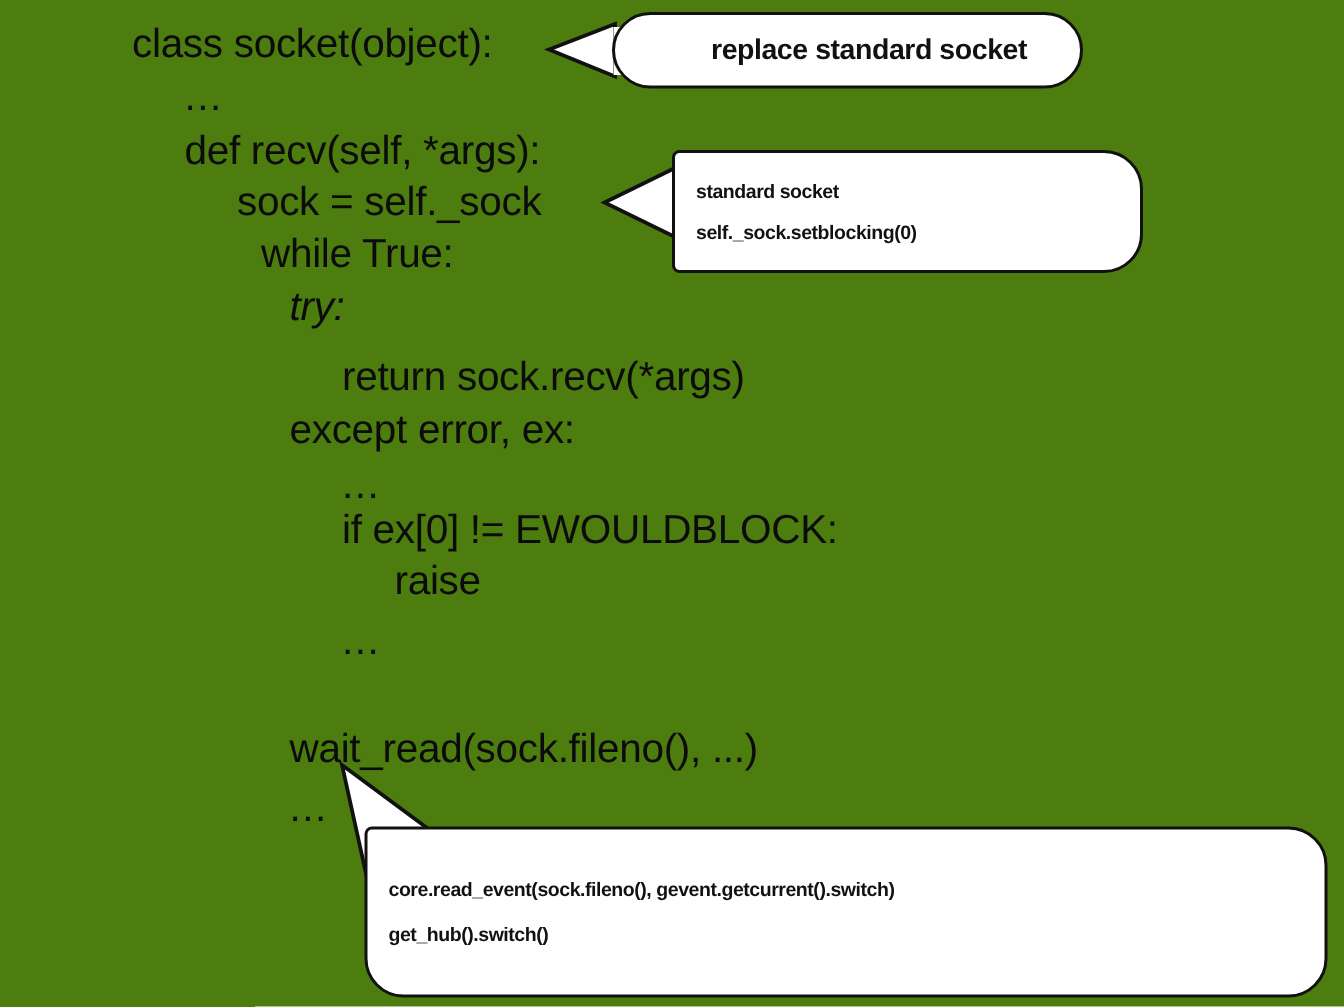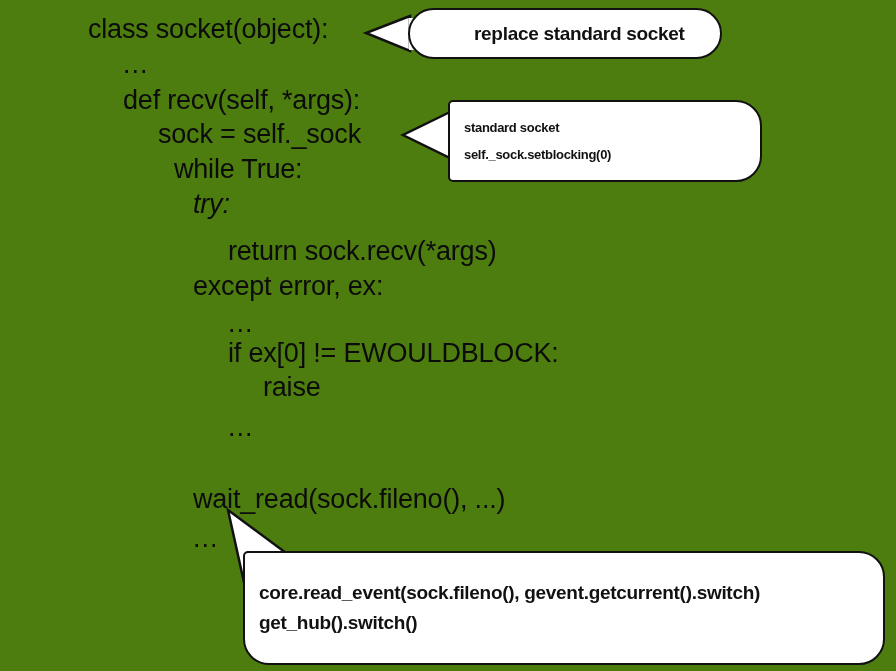--- a/index.html
+++ b/index.html
@@ -70,21 +70,21 @@
   #callout-standard-socket .ctext { font-size: 13px; line-height: 27px; }
 
   #callout-core-read-event {
     left: 243px;
     top: 551px;
     width: 642px;
     height: 114px;
     border-radius: 5px 26px 26px 26px;
     padding-left: 14px;
   }
-  #callout-core-read-event .ctext { font-size: 19px; line-height: 30px; }
+  #callout-core-read-event .ctext { font-size: 13px; line-height: 30px; }
 
   
   .tail {
     position: absolute;
     overflow: visible;
     pointer-events: none;
   }
 </style>
 </head>
 <body>

